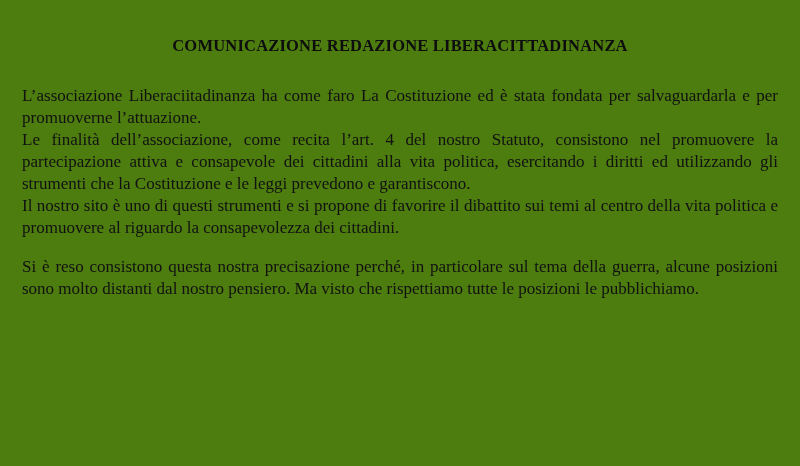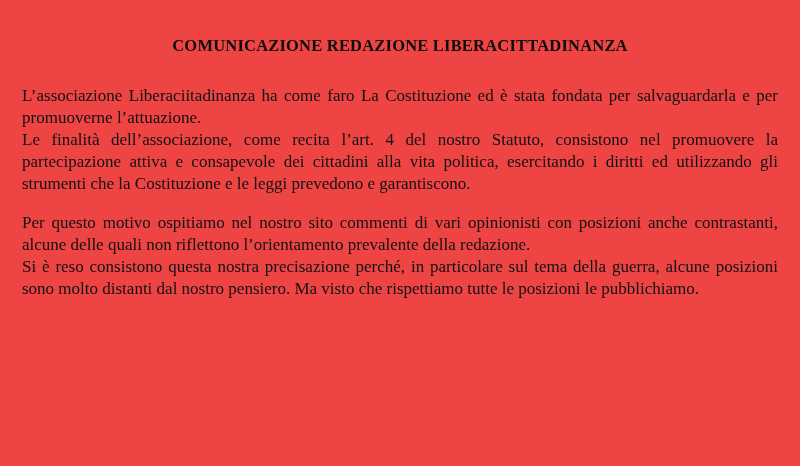--- a/index.html
+++ b/index.html
@@ -4,21 +4,21 @@
 <style>
   * { box-sizing: border-box; }
   html, body {
     margin: 0;
     padding: 0;
     background: #ffffff;
   }
   .page {
     width: 800px;
     height: 466px;
-    background: #ef4444;
+    background: #4d7c0f;
     overflow: hidden;
     font-family: "Liberation Serif", "DejaVu Serif", serif;
     color: #0d0d0d;
   }
   .content {
     padding: 36px 22px 0 22px;
   }
   .doc-title {
     margin: 0 0 29px 0;
     text-align: center;
@@ -43,22 +43,22 @@
 <body>
 
 <div class="page">
   <div class="content">
 
     <h1 class="doc-title">COMUNICAZIONE REDAZIONE LIBERACITTADINANZA</h1>
 
     <div class="block">
       <p>L’associazione Liberaciitadinanza ha come faro La Costituzione ed è stata fondata per salvaguardarla e per promuoverne l’attuazione.</p>
       <p>Le finalità dell’associazione, come recita l’art. 4 del nostro Statuto, consistono nel promuovere la partecipazione attiva e consapevole dei cittadini alla vita politica, esercitando i diritti ed utilizzando gli strumenti che la Costituzione e le leggi prevedono e garantiscono.</p>
+      <p>Il nostro sito è uno di questi strumenti e si propone di favorire il dibattito sui temi al centro della vita politica e promuovere al riguardo la consapevolezza dei cittadini.</p>
     </div>
 
     <div class="block">
-      <p>Per questo motivo ospitiamo nel nostro sito commenti di vari opinionisti con posizioni anche contrastanti, alcune delle quali non riflettono l’orientamento prevalente della redazione.</p>
       <p>Si è reso consistono questa nostra precisazione perché, in particolare sul tema della guerra, alcune posizioni sono molto distanti dal nostro pensiero. Ma visto che rispettiamo tutte le posizioni le pubblichiamo.</p>
     </div>
 
 
   </div>
 </div>
 
 </body></html>

